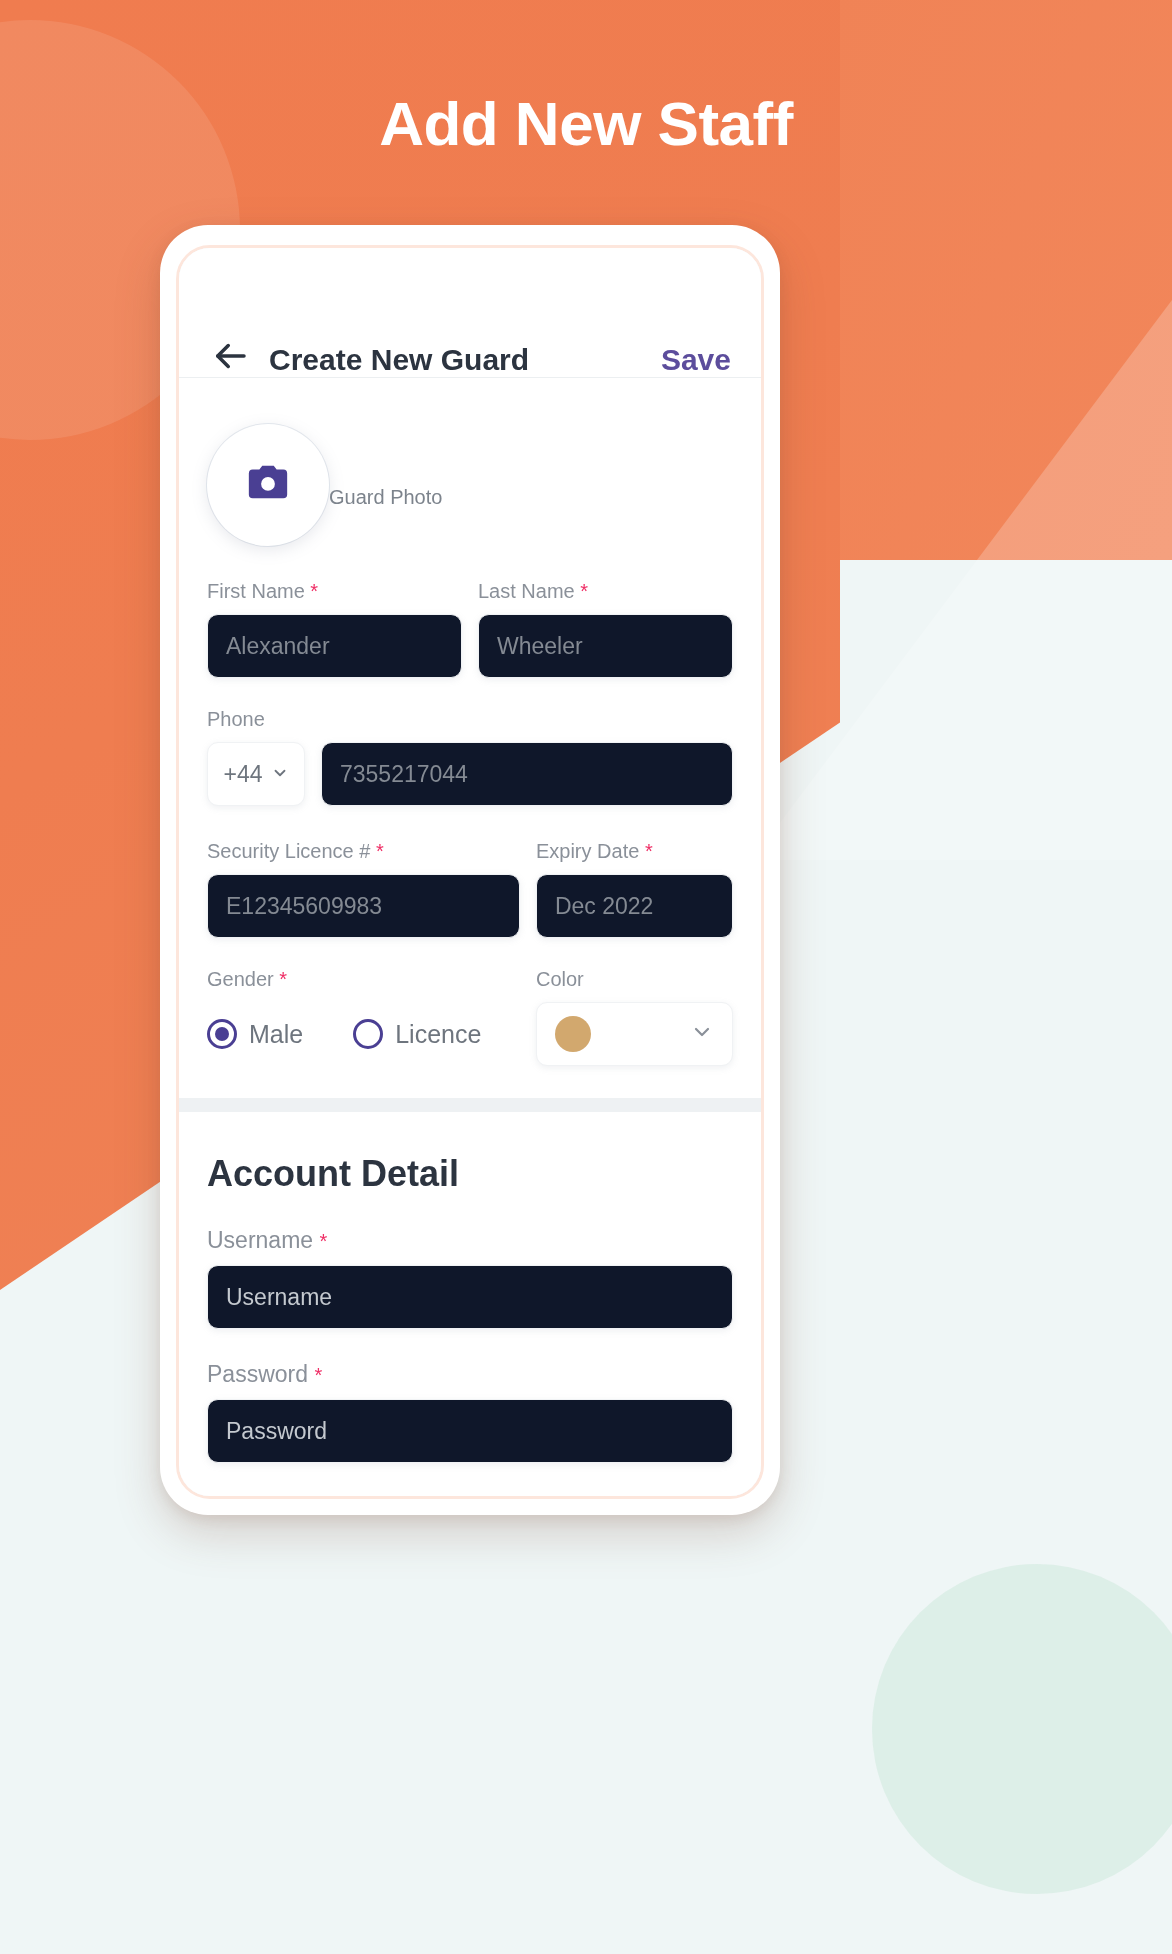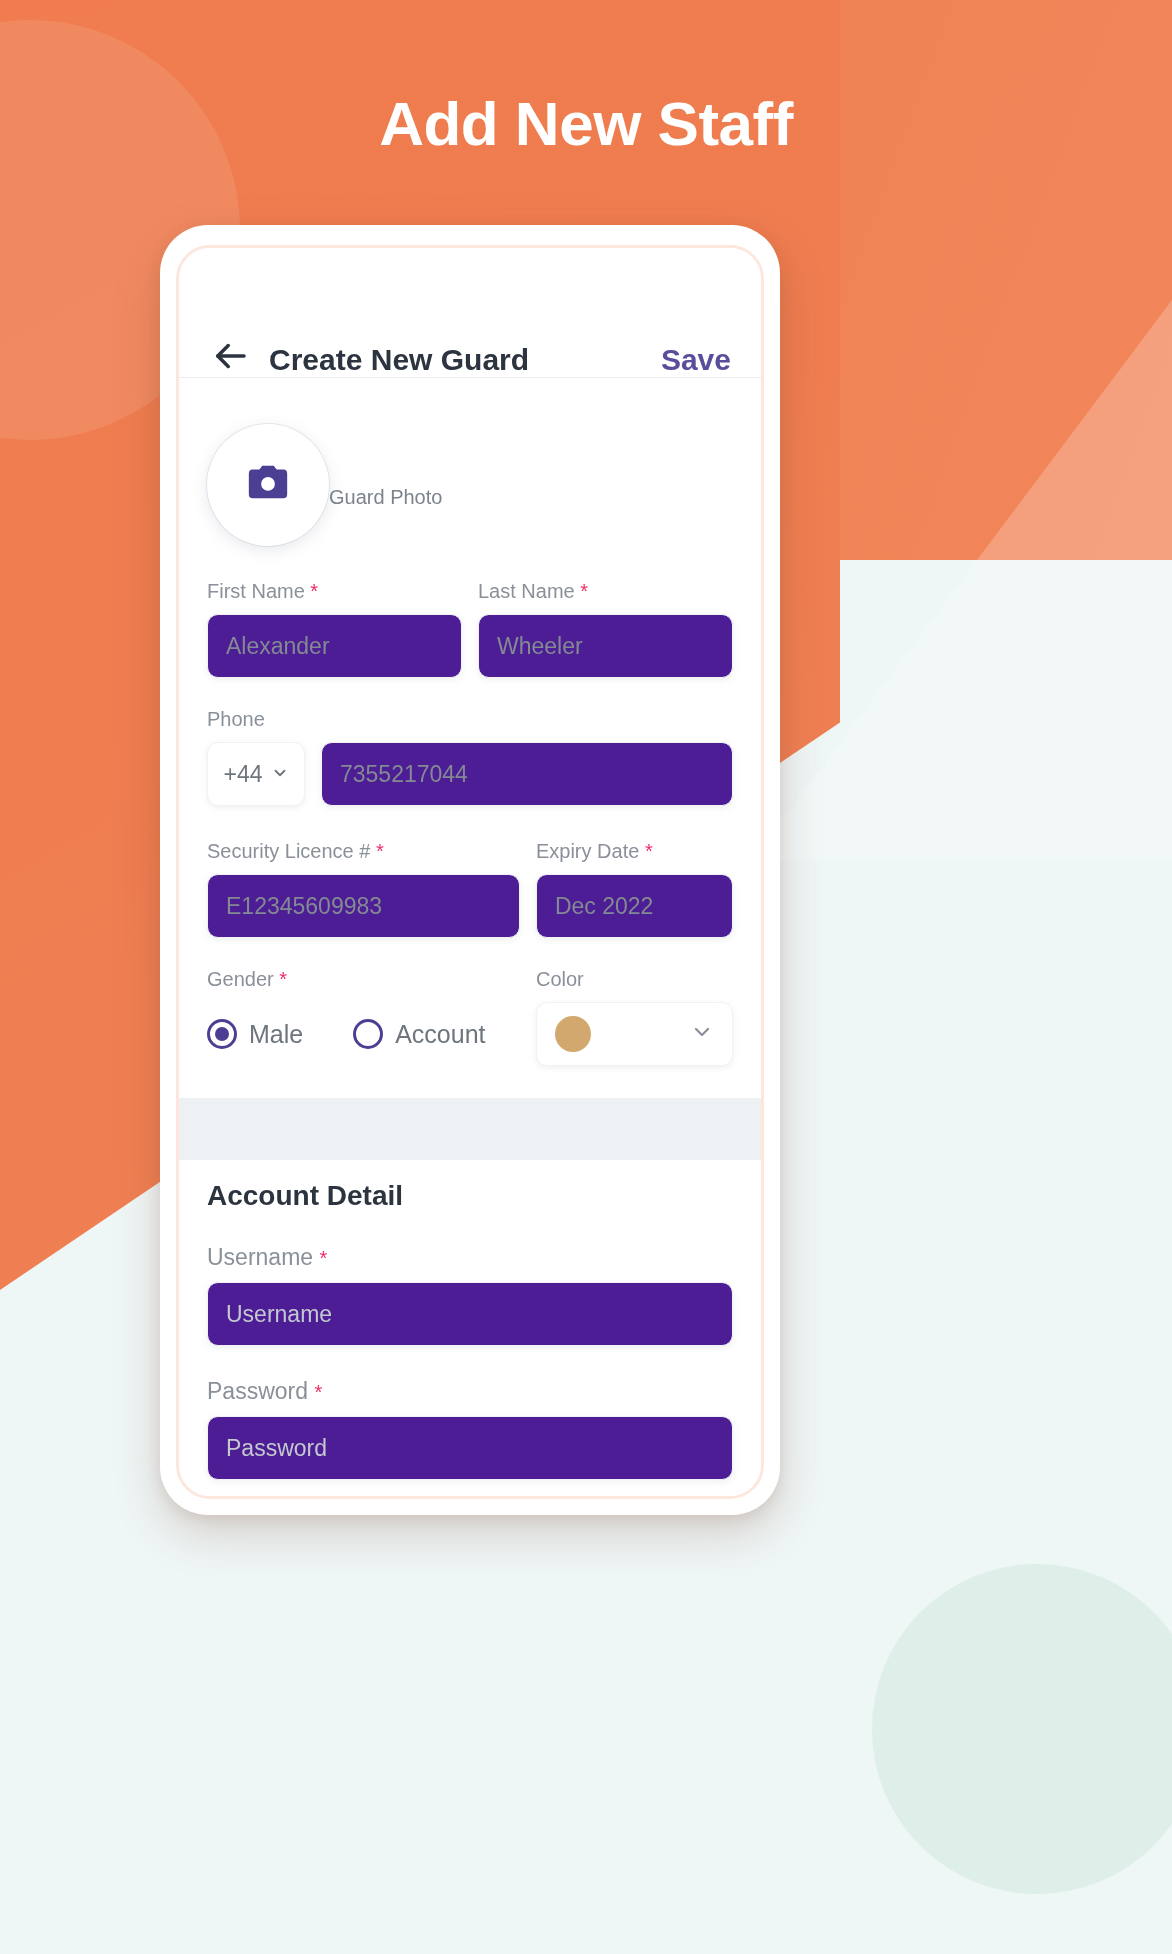--- a/index.html
+++ b/index.html
@@ -91,21 +91,21 @@
   }
   .photo-label { margin-top:24px; font-size:20px; color:#7c838c; }
 
   
   .form { padding-top:34px; padding-bottom:28px; }
   .row { display:flex; gap:16px; margin-bottom:4px; }
   .col { display:flex; flex-direction:column; }
   .lbl { font-size:20px; color:#8a9099; margin-bottom:11px; }
   .req { color:#ef2f66; font-size:20px; }
   .inp {
-    height:64px; background:#4c1d95; border-radius:11px;
+    height:64px; background:#0f172a; border-radius:11px;
     border:1px solid #f0f2f4;
     box-shadow:0 2px 7px rgba(140,150,165,0.14);
     display:flex; align-items:center; padding:0 18px;
     font-size:23px; color:#848a93; cursor:text;
   }
   .inp.ph { color:#c4c9cf; }
   .mb { margin-bottom:30px; }
 
   .ccode {
     width:98px; height:64px; background:#fff; border-radius:11px;
@@ -129,21 +129,21 @@
   .color-box {
     height:64px; background:#fff; border-radius:11px;
     border:1px solid #f0f2f4;
     box-shadow:0 2px 7px rgba(140,150,165,0.14);
     display:flex; align-items:center; justify-content:space-between;
     padding:0 18px; cursor:pointer;
   }
   .swatch { width:36px; height:36px; border-radius:50%; }
 
   
-  .sec-title { font-size:28px; font-weight:bold; color:#2c3440; padding-top:20px;margin-top:48px; }
+  .sec-title { font-size:36px; font-weight:bold; color:#2c3440; padding-top:41px; }
   .acct { padding-bottom:34px; }
   .lbl-lg { font-size:23px; color:#8a9099; margin-bottom:11px; margin-top:32px; }
 </style>
 </head>
 <body>
 
 <div class="bg">
   <div class="bg-orange-top"></div>
   <div class="bg-orange"></div>
   <div class="bg-circle-lt"></div>
@@ -241,21 +241,21 @@
             </div>
             <div class="radios">
               <div class="radio-item">
                 <span class="radio">
                     <span class="dot"></span>
                   </span>
                 <span class="radio-label">Male</span>
               </div>
               <div class="radio-item">
                 <span class="radio"></span>
-                <span class="radio-label">Account</span>
+                <span class="radio-label">Licence</span>
               </div>
             </div>
           </div>
           <div class="col" style="flex:0.85">
             <div class="lbl">Color</div>
             <div class="color-box">
               <span class="swatch" style="background: rgb(210, 168, 110);"></span>
               <span>
                 <svg width="24" height="24" viewBox="0 0 24 24" fill="none" stroke="#8a9099" stroke-width="2.2" stroke-linecap="round" stroke-linejoin="round">
                   <polyline points="6 9 12 15 18 9"></polyline>

